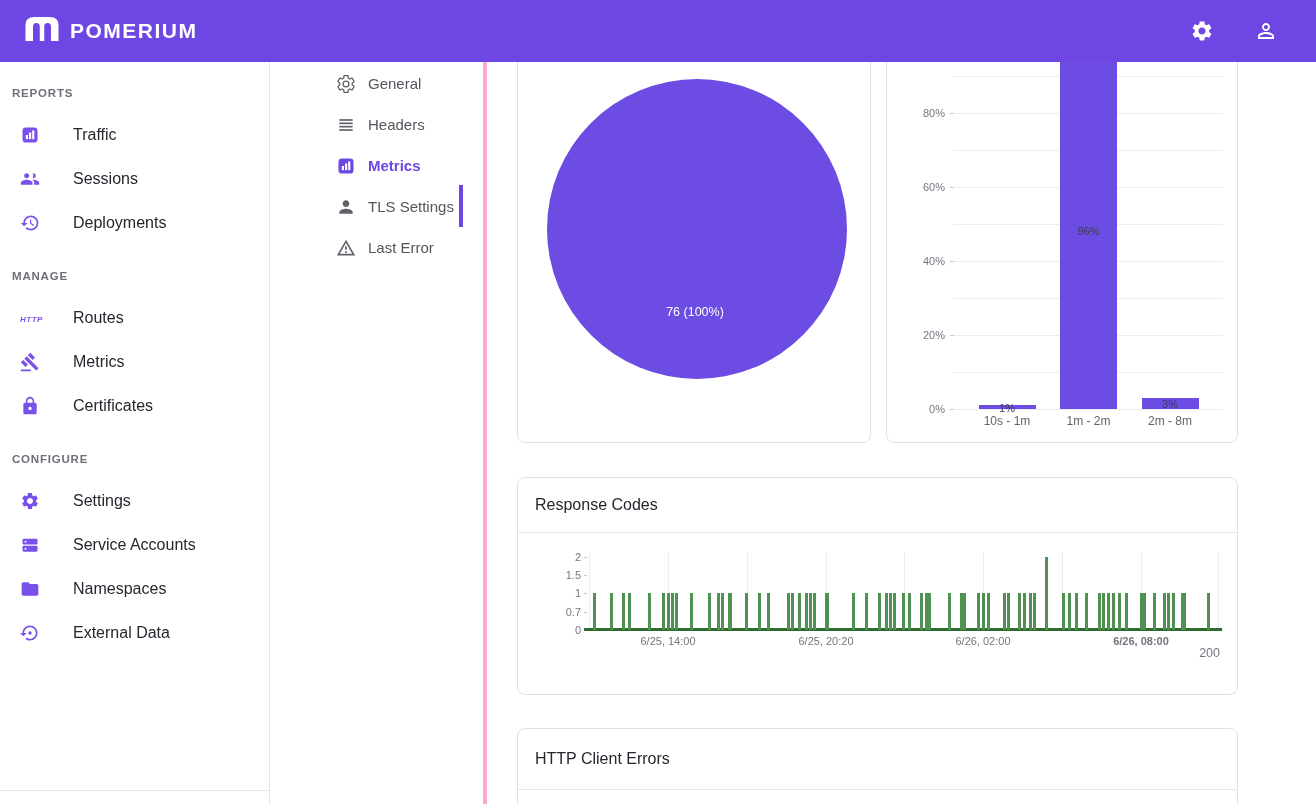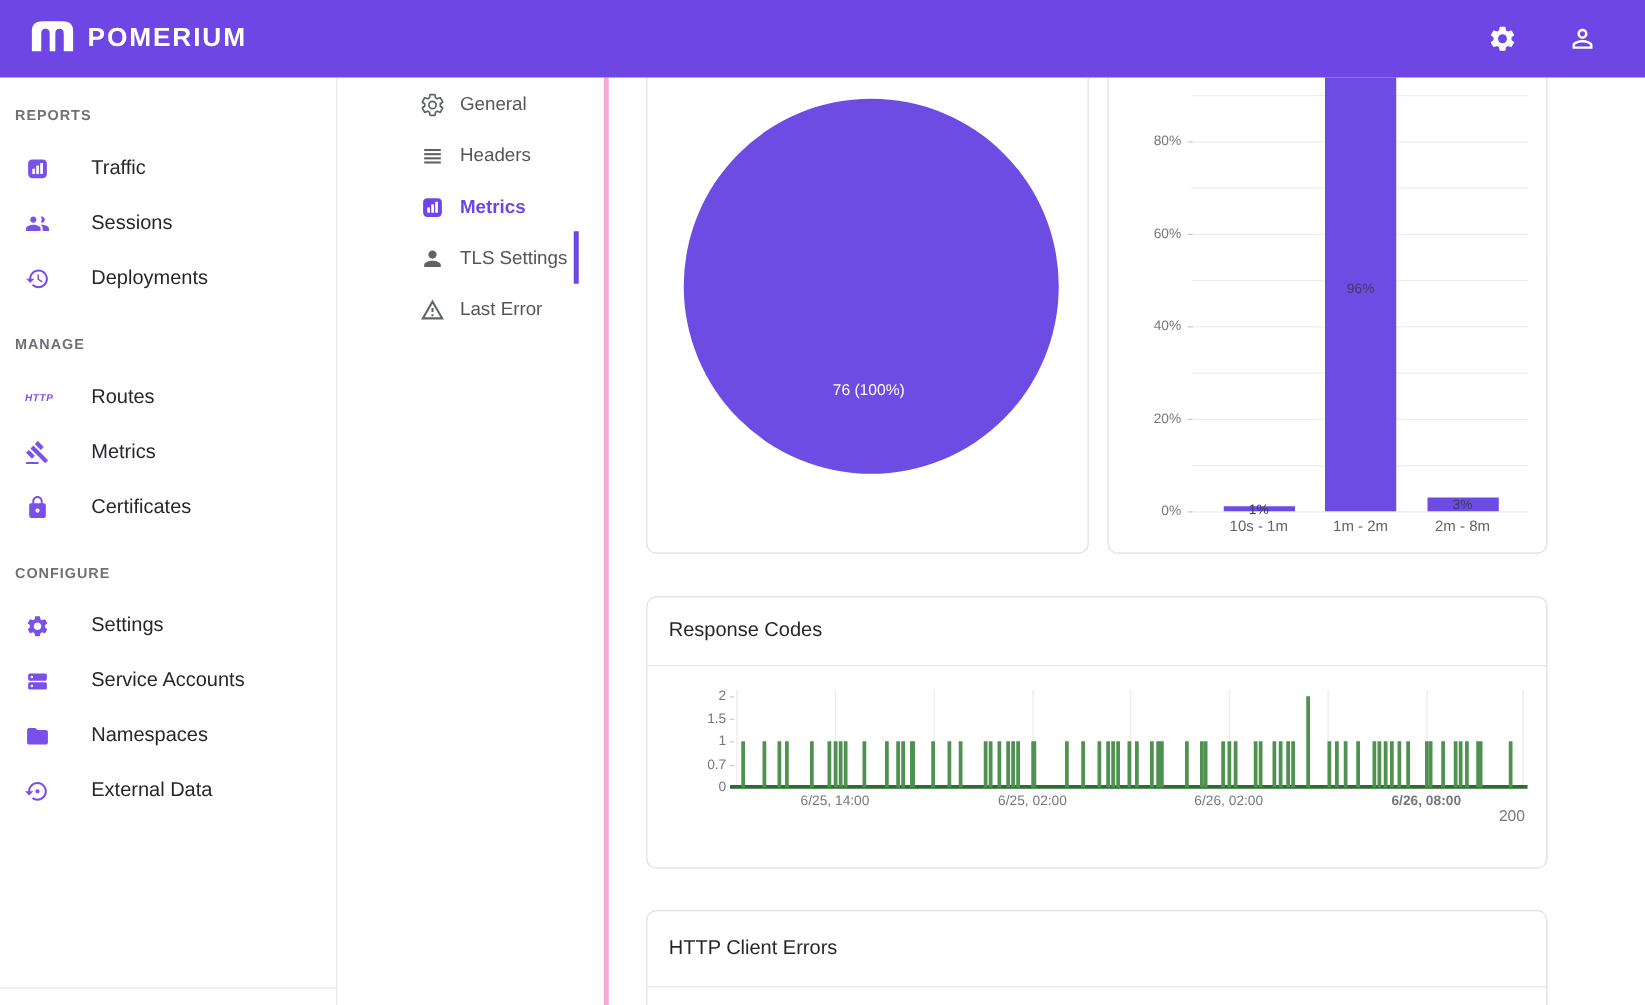--- a/index.html
+++ b/index.html
@@ -206,21 +206,21 @@
           <div class="resp-spike" style="left: 606.5px; width: 3px; top: 115px; height: 37px;"></div>
           <div class="resp-spike" style="left: 621.5px; width: 3px; top: 115px; height: 37px;"></div>
           <div class="resp-spike" style="left: 624.5px; width: 3px; top: 115px; height: 37px;"></div>
           <div class="resp-spike" style="left: 634.5px; width: 3px; top: 115px; height: 37px;"></div>
           <div class="resp-spike" style="left: 644.5px; width: 3px; top: 115px; height: 37px;"></div>
           <div class="resp-spike" style="left: 648.5px; width: 3px; top: 115px; height: 37px;"></div>
           <div class="resp-spike" style="left: 653.5px; width: 3px; top: 115px; height: 37px;"></div>
           <div class="resp-spike" style="left: 662.5px; width: 5px; top: 115px; height: 37px;"></div>
           <div class="resp-spike" style="left: 688.5px; width: 3px; top: 115px; height: 37px;"></div>
           <div class="resp-xlabel" style="left: 100px;">6/25, 14:00</div>
-          <div class="resp-xlabel" style="left: 258px;">6/25, 02:00</div>
+          <div class="resp-xlabel" style="left: 258px;">6/25, 20:20</div>
           <div class="resp-xlabel" style="left: 415px;">6/26, 02:00</div>
           <div class="resp-xlabel" style="left: 573px; font-weight: bold;">6/26, 08:00</div>
         </div>
       <div class="resp-legend">200</div>
     </div>
 
     <div class="card" id="card-err">
       <div class="card-header">
         <div class="card-title">HTTP Client Errors</div>
       </div>

